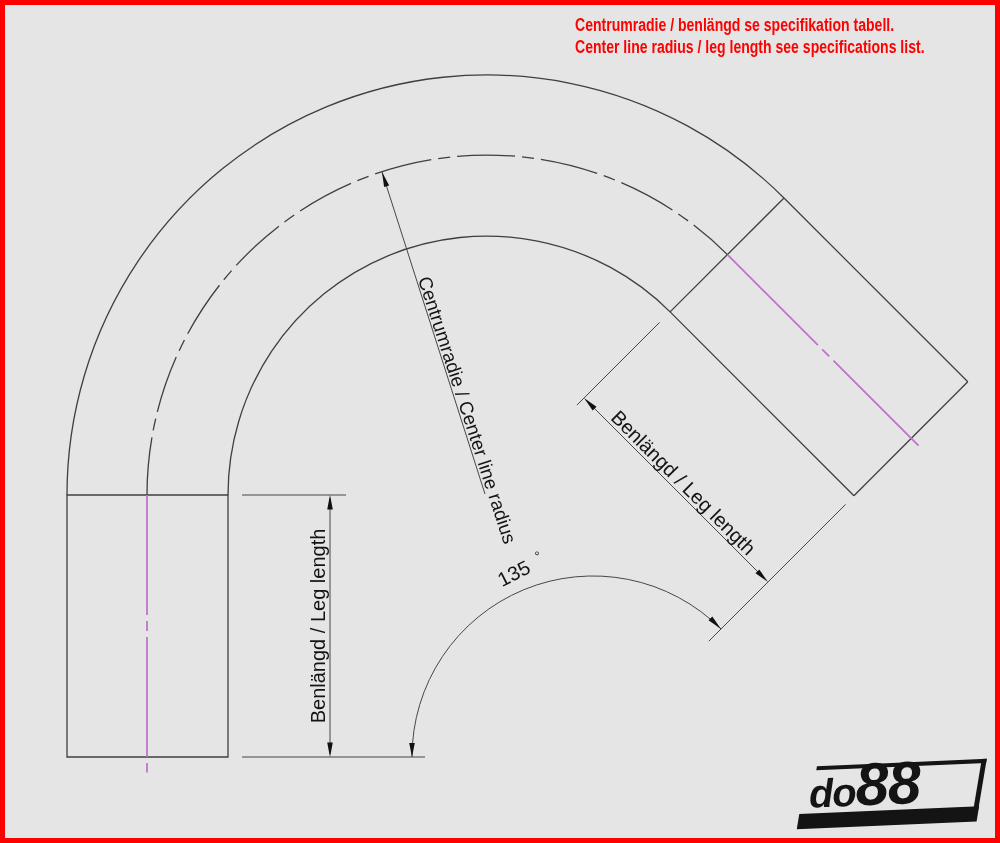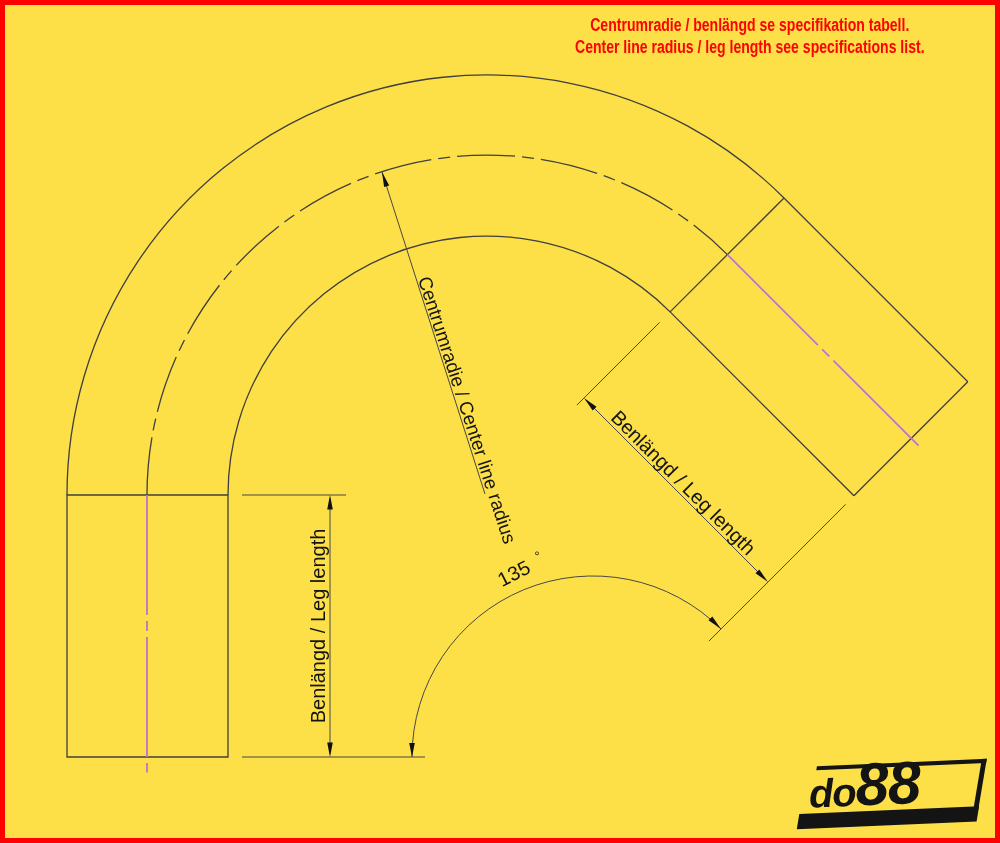--- a/index.html
+++ b/index.html
@@ -1,20 +1,19 @@
 <!DOCTYPE html>
 <html><head>
 <meta charset="utf-8">
 <style>
   html,body{margin:0;padding:0;background:#ffffff;}
   .page{
-    position:relative;width:1000px;height:843px;background:#fde047;
+    position:relative;width:1000px;height:843px;background:#e5e5e5;
     border:5px solid #ff0000;box-sizing:border-box;overflow:hidden;
     font-family:"Liberation Sans",sans-serif;
-    text-align:center;
   }
   .red-note{
     position:absolute;left:570px;top:9px;
     color:#ff0000;font-weight:bold;font-size:18px;line-height:22px;
     transform:scaleX(0.78);transform-origin:0 0;white-space:nowrap;
   }
   svg.drawing{position:absolute;left:0;top:0;}
   svg.drawing text{
     font-family:"Liberation Sans",sans-serif;fill:#141414;
   }

